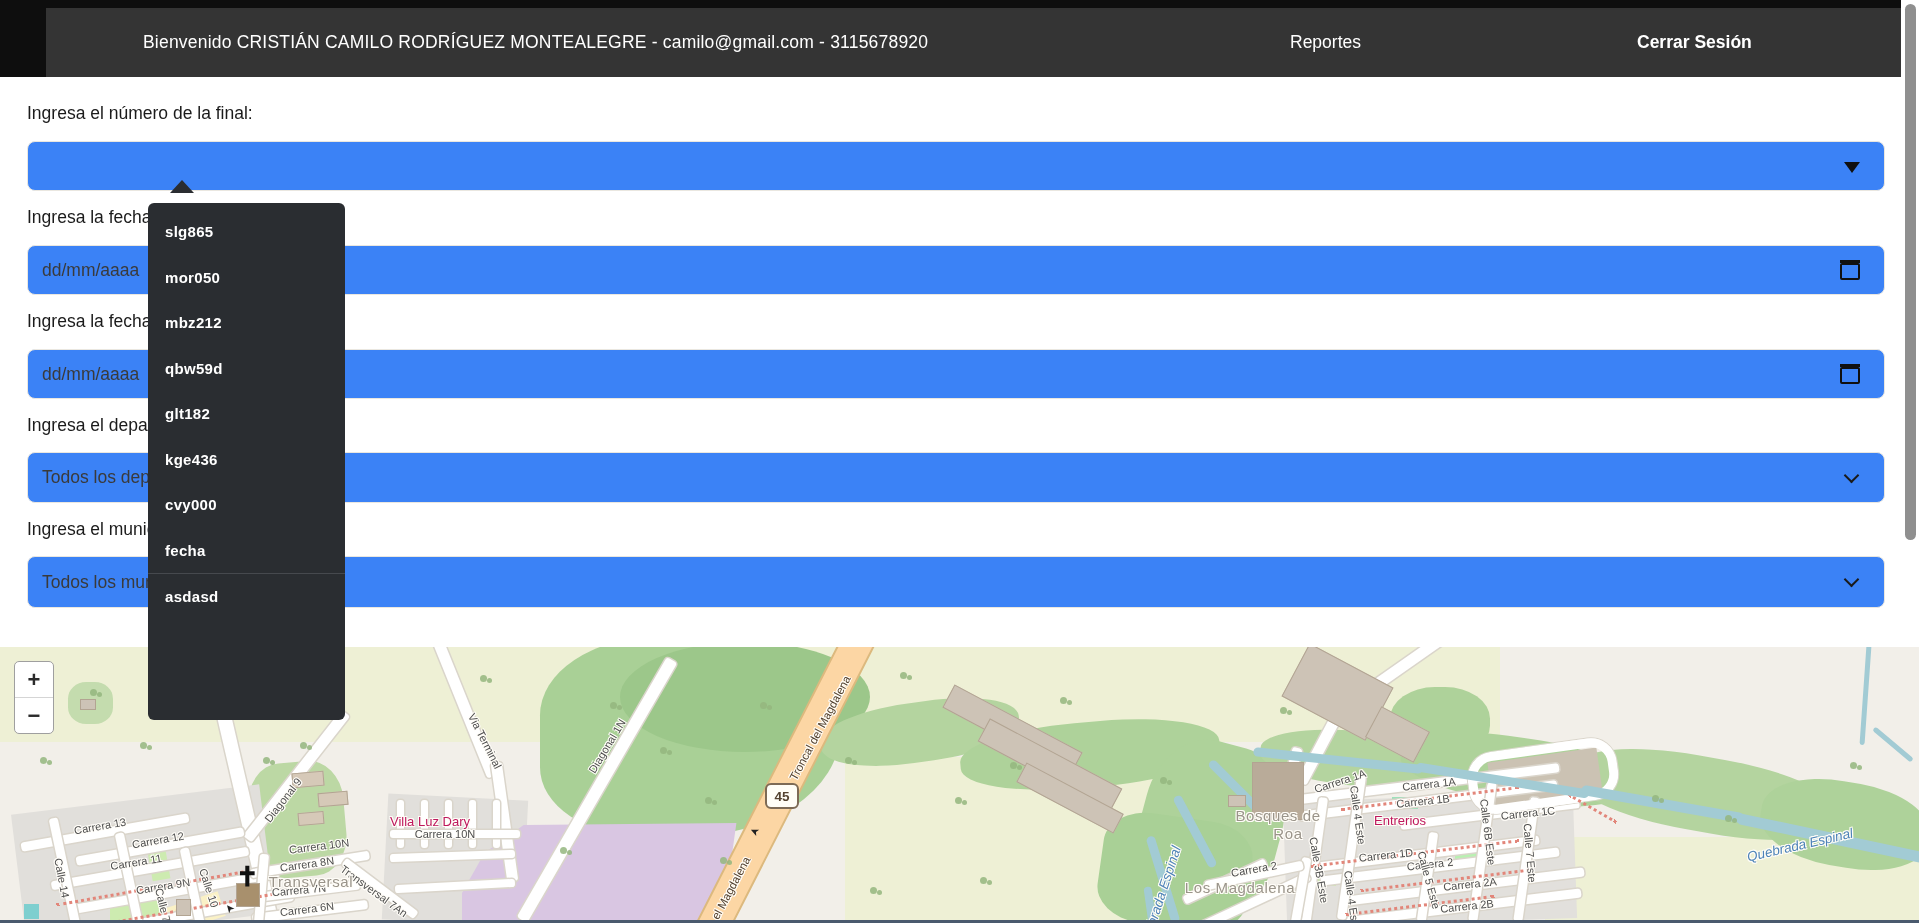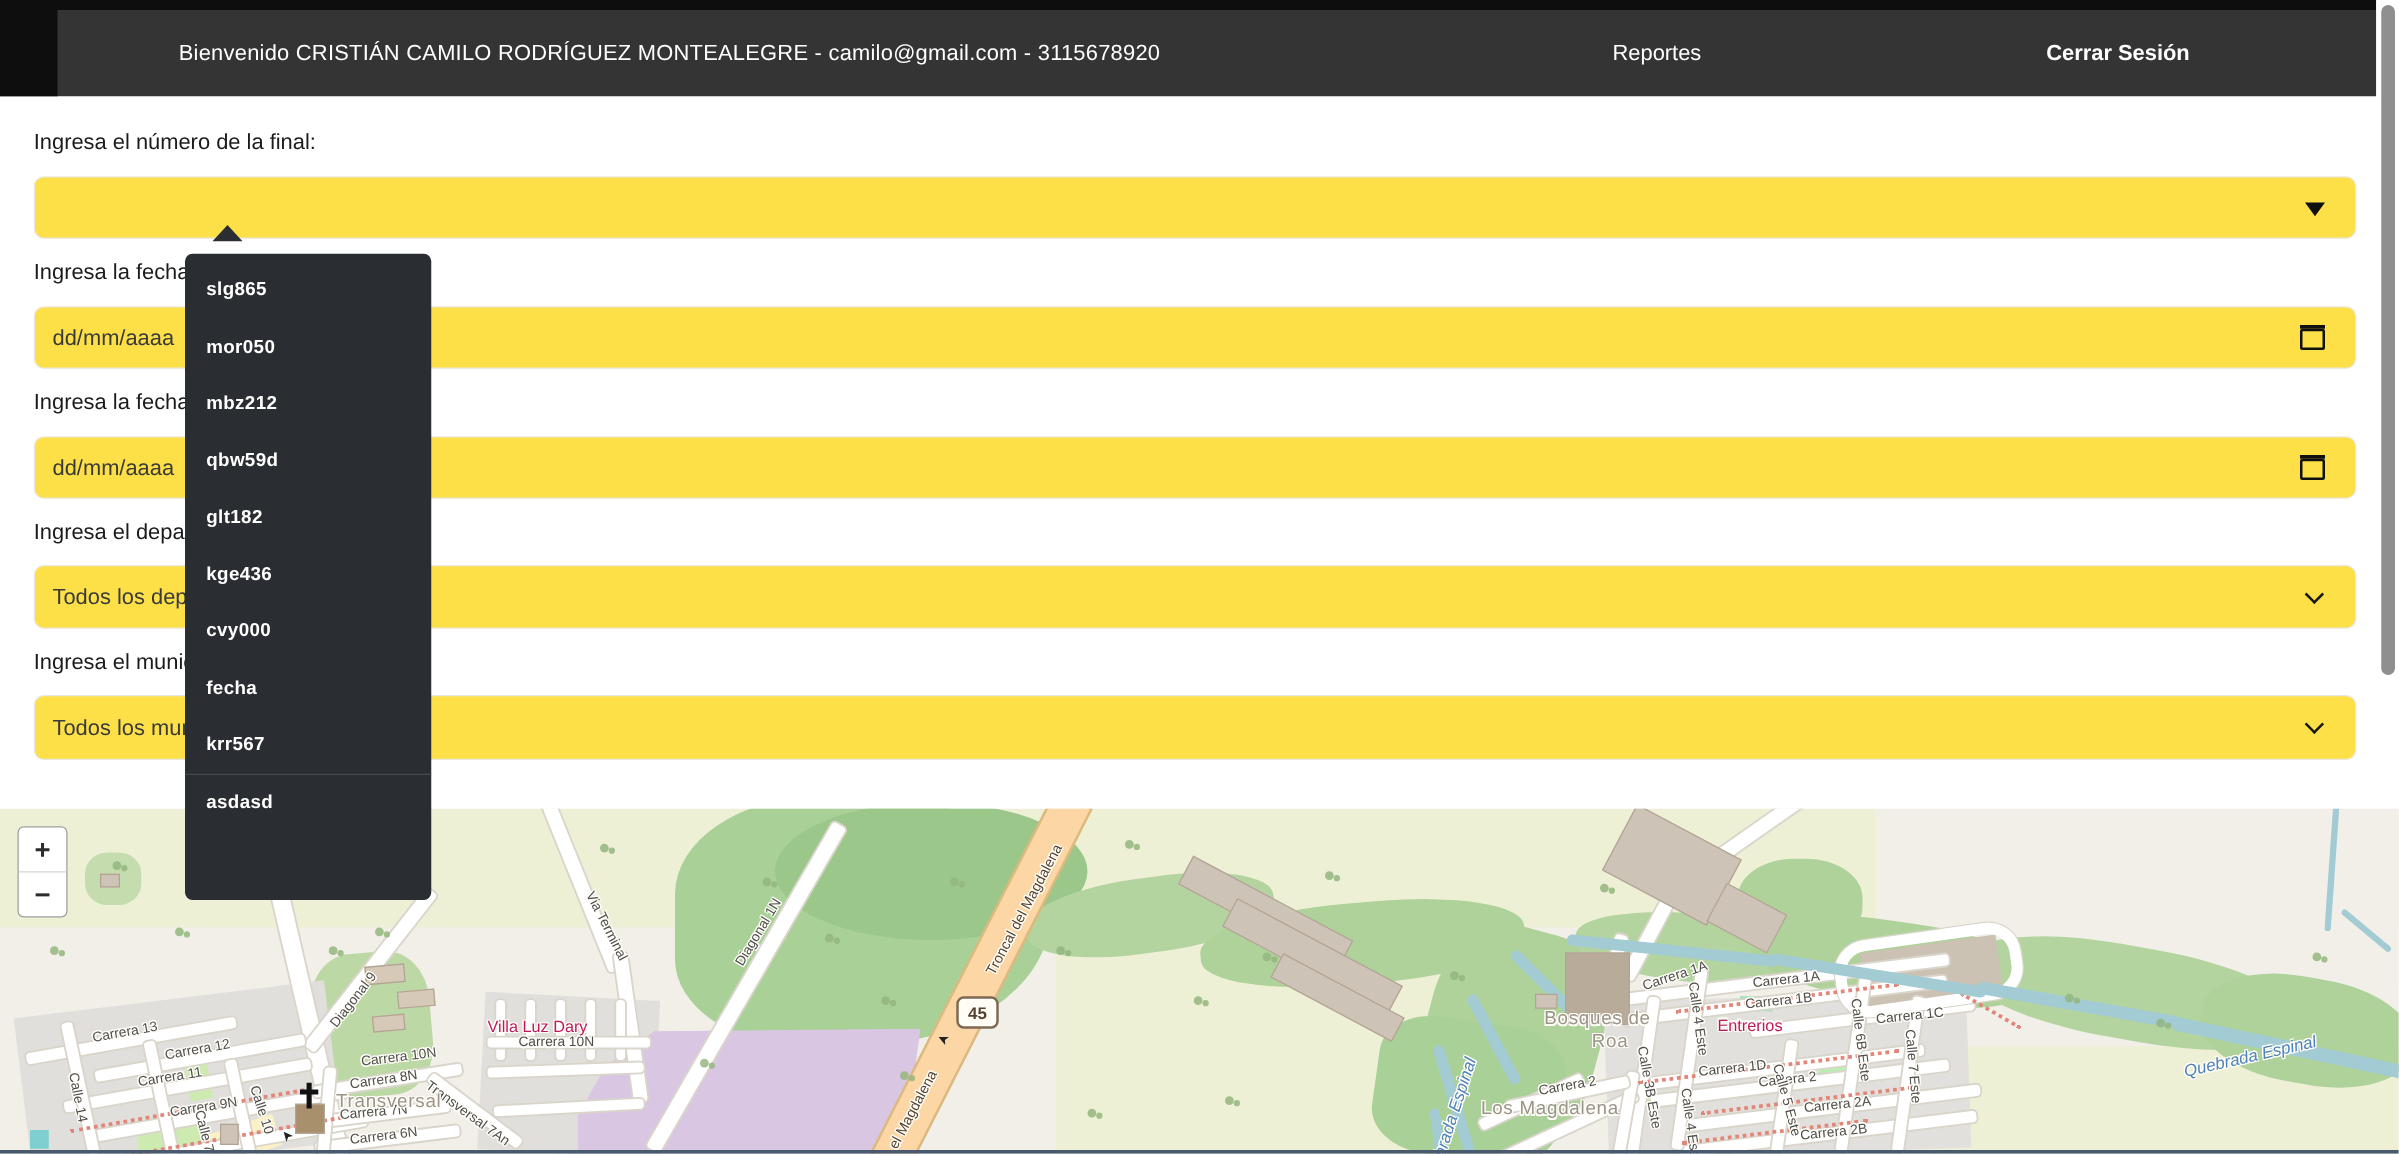--- a/index.html
+++ b/index.html
@@ -11,21 +11,21 @@
   .topstrip{position:absolute;left:0;top:0;width:1901px;height:8px;background:#0e0e0e;}
   .navbar{position:absolute;left:0;top:8px;width:1901px;height:69px;background:#343434;}
   .nav-black{position:absolute;left:0;top:0;width:46px;height:69px;background:#0e0e0e;}
   .nav-welcome{position:absolute;left:143px;top:0;height:69px;display:flex;align-items:center;
        color:#fff;font-size:17.5px;letter-spacing:.2px;white-space:nowrap;}
   .nav-link{position:absolute;top:0;height:69px;display:flex;align-items:center;color:#fff;
        font-size:17.5px;cursor:pointer;white-space:nowrap;}
 
   
   .flabel{position:absolute;left:27px;font-size:17.5px;color:#1b1b1b;white-space:nowrap;}
-  .finput{position:absolute;left:27px;width:1858px;height:50px;background:#fde047;
+  .finput{position:absolute;left:27px;width:1858px;height:50px;background:#3b82f6;
        border:1px solid #eae7e0;border-radius:8px;box-sizing:border-box;display:flex;
        align-items:center;padding:0 14px;font-size:17.5px;color:#3a3a3a;white-space:nowrap;}
   .sel-caret{position:absolute;right:24px;top:20px;width:0;height:0;
        border-left:8px solid transparent;border-right:8px solid transparent;
        border-top:11px solid #101010;}
   .cal{position:absolute;right:24px;top:17px;width:16px;height:13px;border:2px solid #101010;
        border-radius:2px;}
   .cal::before{content:"";position:absolute;left:-2px;right:-2px;top:-5px;height:3px;background:#101010;}
   .chev{position:absolute;right:27px;top:17px;width:9px;height:9px;
        border-right:2.5px solid #1a1a1a;border-bottom:2.5px solid #1a1a1a;transform:rotate(45deg);}
@@ -54,21 +54,21 @@
   .dots{border-top:3px dotted #e2867a;height:0;}
   .tree{width:7px;height:7px;border-radius:50%;background:#95b77f;opacity:.85;
         box-shadow:6px 2px 0 -1px #95b77f;}
   .mlabel{position:absolute;white-space:nowrap;z-index:10;
         text-shadow:-1px -1px 0 #fffdf8,1px -1px 0 #fffdf8,-1px 1px 0 #fffdf8,1px 1px 0 #fffdf8,0 1px 0 #fffdf8,0 -1px 0 #fffdf8;}
   .st{font-size:11px;color:#4e4e4e;}
   .pl{font-size:15px;color:#9a948a;letter-spacing:.6px;}
   .pls{font-size:13px;color:#be185d;}
   .wt{font-size:13.5px;color:#4d83b8;font-style:italic;}
   .hw{font-size:11.5px;color:#54422f;}
-  .shield{position:absolute;left:765px;top:150px;width:34px;height:26px;background:#fffdf6;
+  .shield{position:absolute;left:765px;top:136px;width:34px;height:26px;background:#fffdf6;
         border:2px solid #7d6a55;border-radius:6px;display:flex;align-items:center;
         justify-content:center;font-size:13.5px;font-weight:bold;color:#54422f;
         box-sizing:border-box;z-index:9;}
   .church{position:absolute;left:236px;top:214px;font-size:27px;font-weight:bold;color:#111;z-index:9;}
   .oneway{position:absolute;font-size:11px;color:#222;z-index:9;}
   .zoomctl{position:absolute;left:14px;top:14px;width:40px;background:#fff;
         border:1.5px solid #9f9f9f;border-radius:5px;z-index:20;box-sizing:border-box;}
   .zbtn{height:35px;display:flex;align-items:center;justify-content:center;font-size:22px;
         color:#2b2b2b;cursor:pointer;font-weight:bold;}
   .zbtn + .zbtn{border-top:1px solid #d5d5d5;}
@@ -125,21 +125,20 @@
   <div class="dd-caret"></div>
   <div class="dd" id="plate-dropdown">
       <div class="dd-item">slg865</div>
       <div class="dd-item">mor050</div>
       <div class="dd-item">mbz212</div>
       <div class="dd-item">qbw59d</div>
       <div class="dd-item">glt182</div>
       <div class="dd-item">kge436</div>
       <div class="dd-item">cvy000</div>
       <div class="dd-item">fecha</div>
-      <div class="dd-item">krr567</div>
       <div class="dd-item sep">asdasd</div>
     </div>
 
   <div id="map">
     <div id="map-shapes">
         <div class="zone" style="left: 0px; top: 0px; width: 1919px; height: 95px; background: rgb(238, 240, 213);"></div>
         <div class="zone" style="left: 1500px; top: 0px; width: 419px; height: 140px; background: rgb(242, 239, 233);"></div>
         <div class="zone" style="left: 845px; top: 110px; width: 315px; height: 166px; background: rgb(238, 240, 213);"></div>
         <div class="zone" style="left: 1545px; top: 190px; width: 374px; height: 86px; background: rgb(238, 240, 213);"></div>
         <div class="zone" style="left: 540px; top: -10px; width: 300px; height: 200px; background: rgb(169, 208, 150); border-radius: 45% 55% 60% 40%;"></div>

